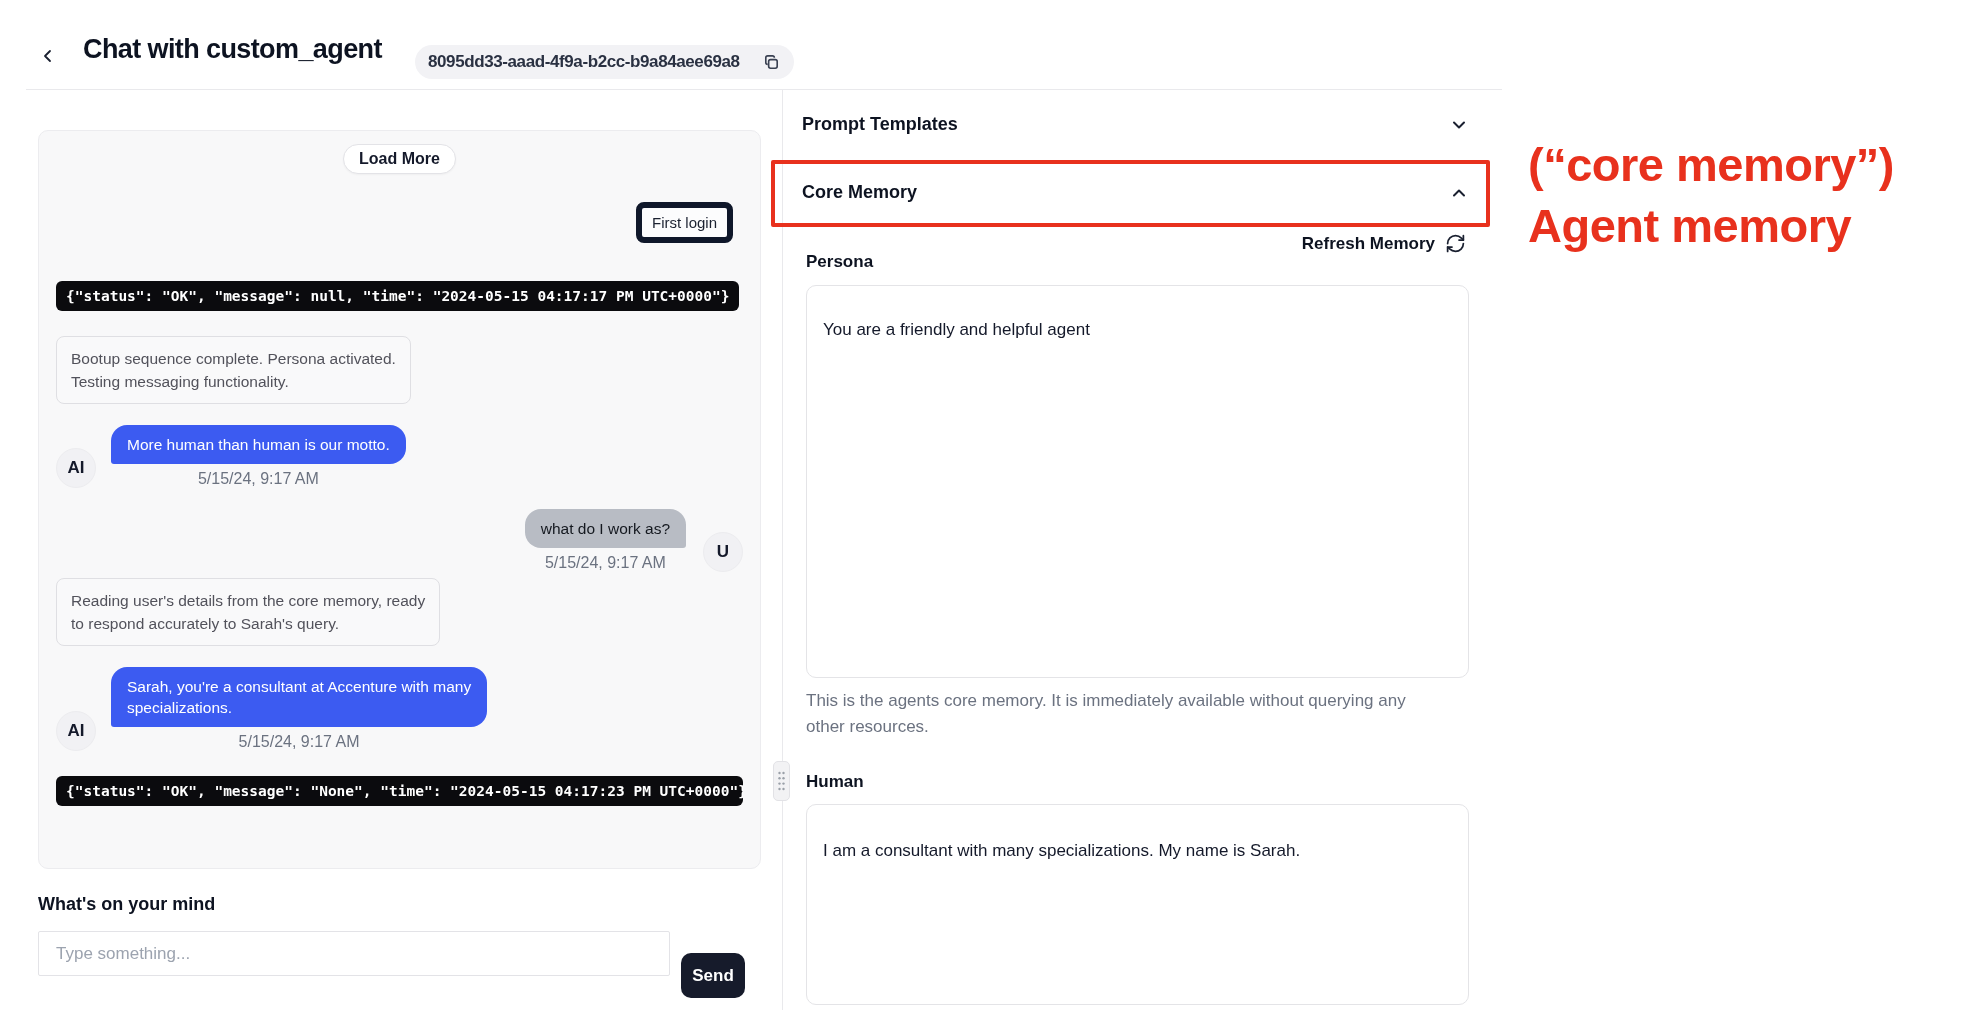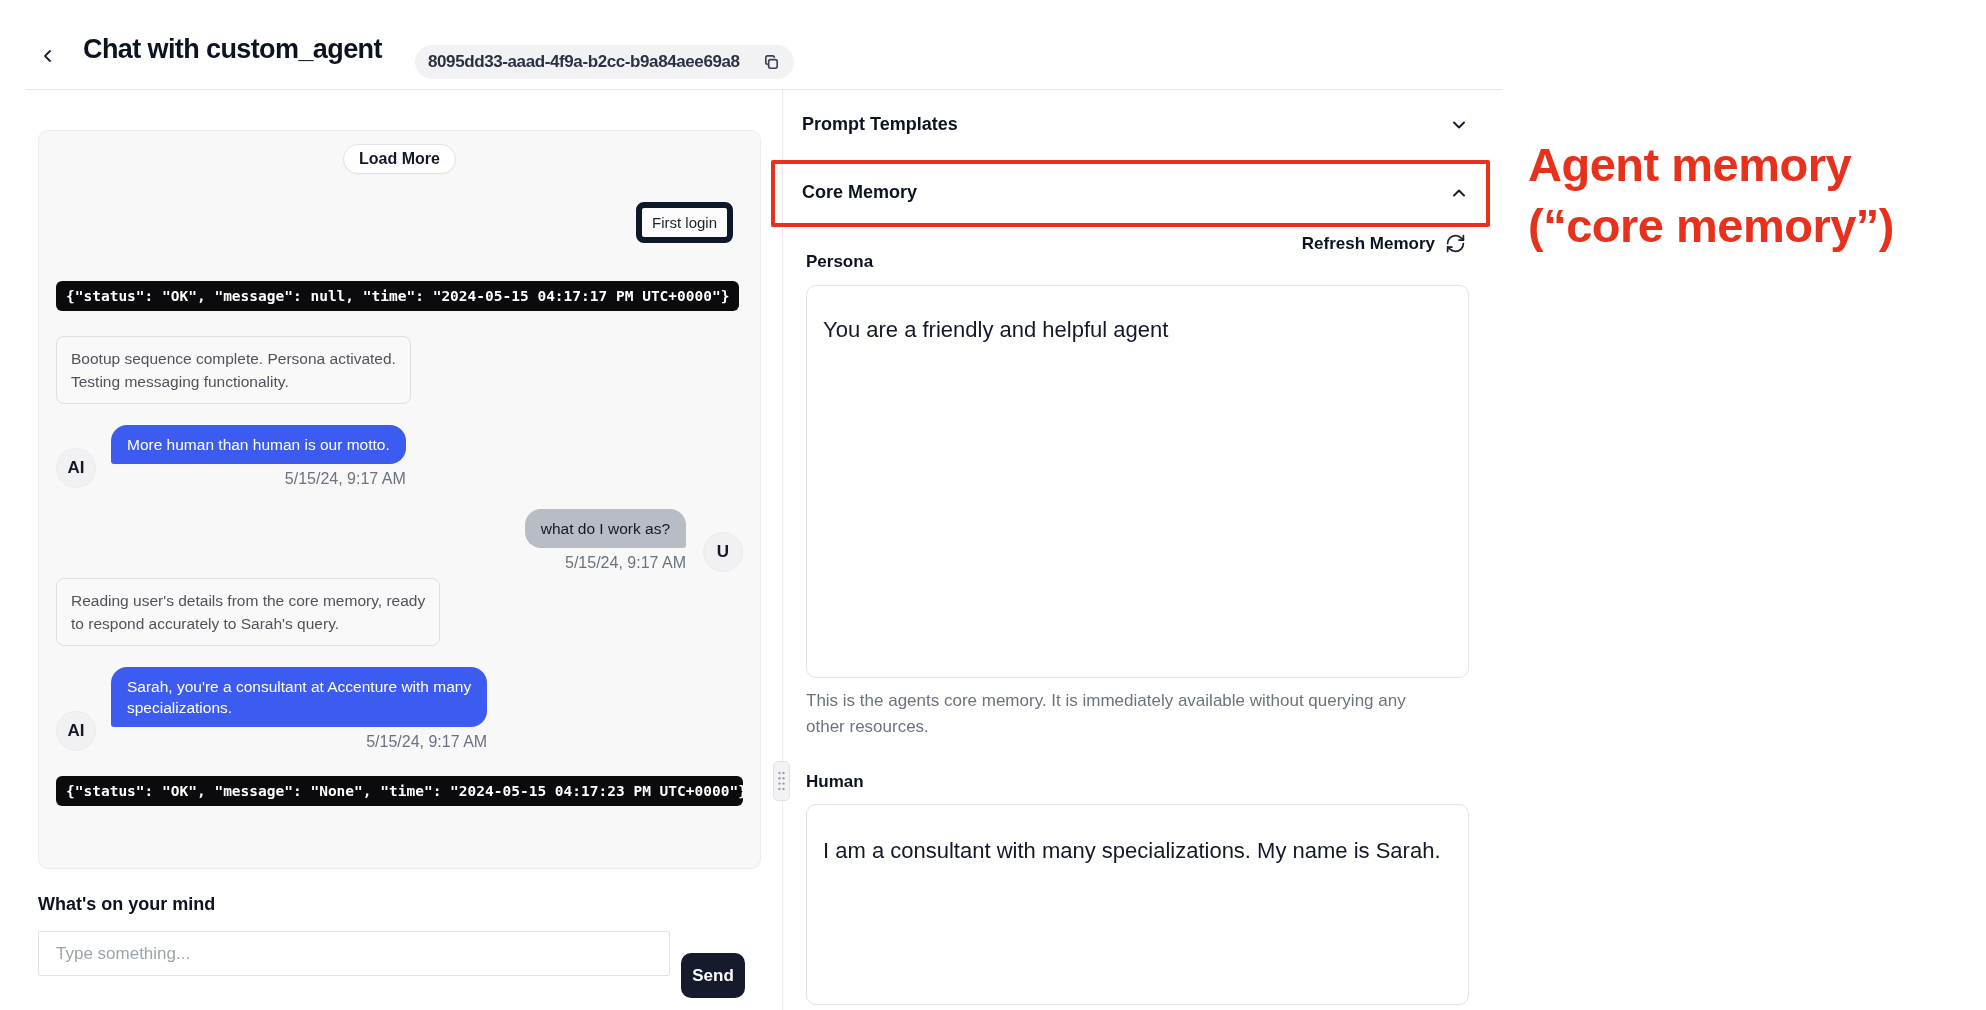--- a/index.html
+++ b/index.html
@@ -75,21 +75,21 @@
   .monologue.second { margin-top:6px; }
 
   .msg-row { display:flex; align-items:flex-end; gap:15px; margin-top:21px; }
   .msg-row.user { justify-content:flex-end; gap:17px; }
   .avatar {
     width:40px; height:40px; border-radius:50%; flex:0 0 40px;
     background:#f1f1f4; border:1px solid #ececef;
     display:flex; align-items:center; justify-content:center;
     font-size:17px; font-weight:600; color:#14192a;
   }
-  .msg-col { display:flex; flex-direction:column; align-items:flex-end; }
+  .msg-col { display:flex; flex-direction:column; align-items:center; }
   .bubble {
     font-size:15.5px; line-height:21px; padding:9px 16px; white-space:pre-line;
   }
   .bubble.agent {
     background:#3c5bf1; color:#ffffff;
     border-radius:16px 16px 16px 3px;
   }
   .bubble.user {
     background:#b8bcc4; color:#14181f;
     border-radius:16px 16px 3px 16px;
@@ -147,21 +147,21 @@
   .mem-label {
     position:absolute; left:806px;
     font-size:17px; font-weight:700; color:#0d1321;
   }
   .lbl-persona { top:252px; }
   .lbl-human  { top:772px; }
 
   .mem-box {
     position:absolute; left:806px; width:663px;
     border:1px solid #e4e4e7; border-radius:10px; background:#ffffff;
-    font-size:22px; color:#14192a; line-height:24px;
+    font-size:17px; color:#14192a; line-height:24px;
     resize:none; outline:none; overflow:hidden;
     font-family:"Liberation Sans", sans-serif;
   }
   .box-persona { top:285px; height:393px; padding:32px 16px; }
   .box-human  { top:804px; height:201px; padding:34px 16px; }
 
   .mem-desc {
     position:absolute; left:806px; top:688px;
     font-size:17px; line-height:26px; color:#6b7280; white-space:pre-line;
   }
@@ -295,15 +295,15 @@
 <div class="mem-label lbl-persona">Persona</div>
 <textarea class="mem-box box-persona" spellcheck="false" style="">You are a friendly and helpful agent</textarea>
 
 <div class="mem-desc">This is the agents core memory. It is immediately available without querying any
 other resources.</div>
 
 <div class="mem-label lbl-human">Human</div>
 <textarea class="mem-box box-human" spellcheck="false" style="">I am a consultant with many specializations. My name is Sarah.</textarea>
 
 <div class="annotation">
+  <div>(“core memory”)</div>
   <div>Agent memory</div>
-  <div>(“core memory”)</div>
 </div>
 
 </body></html>

